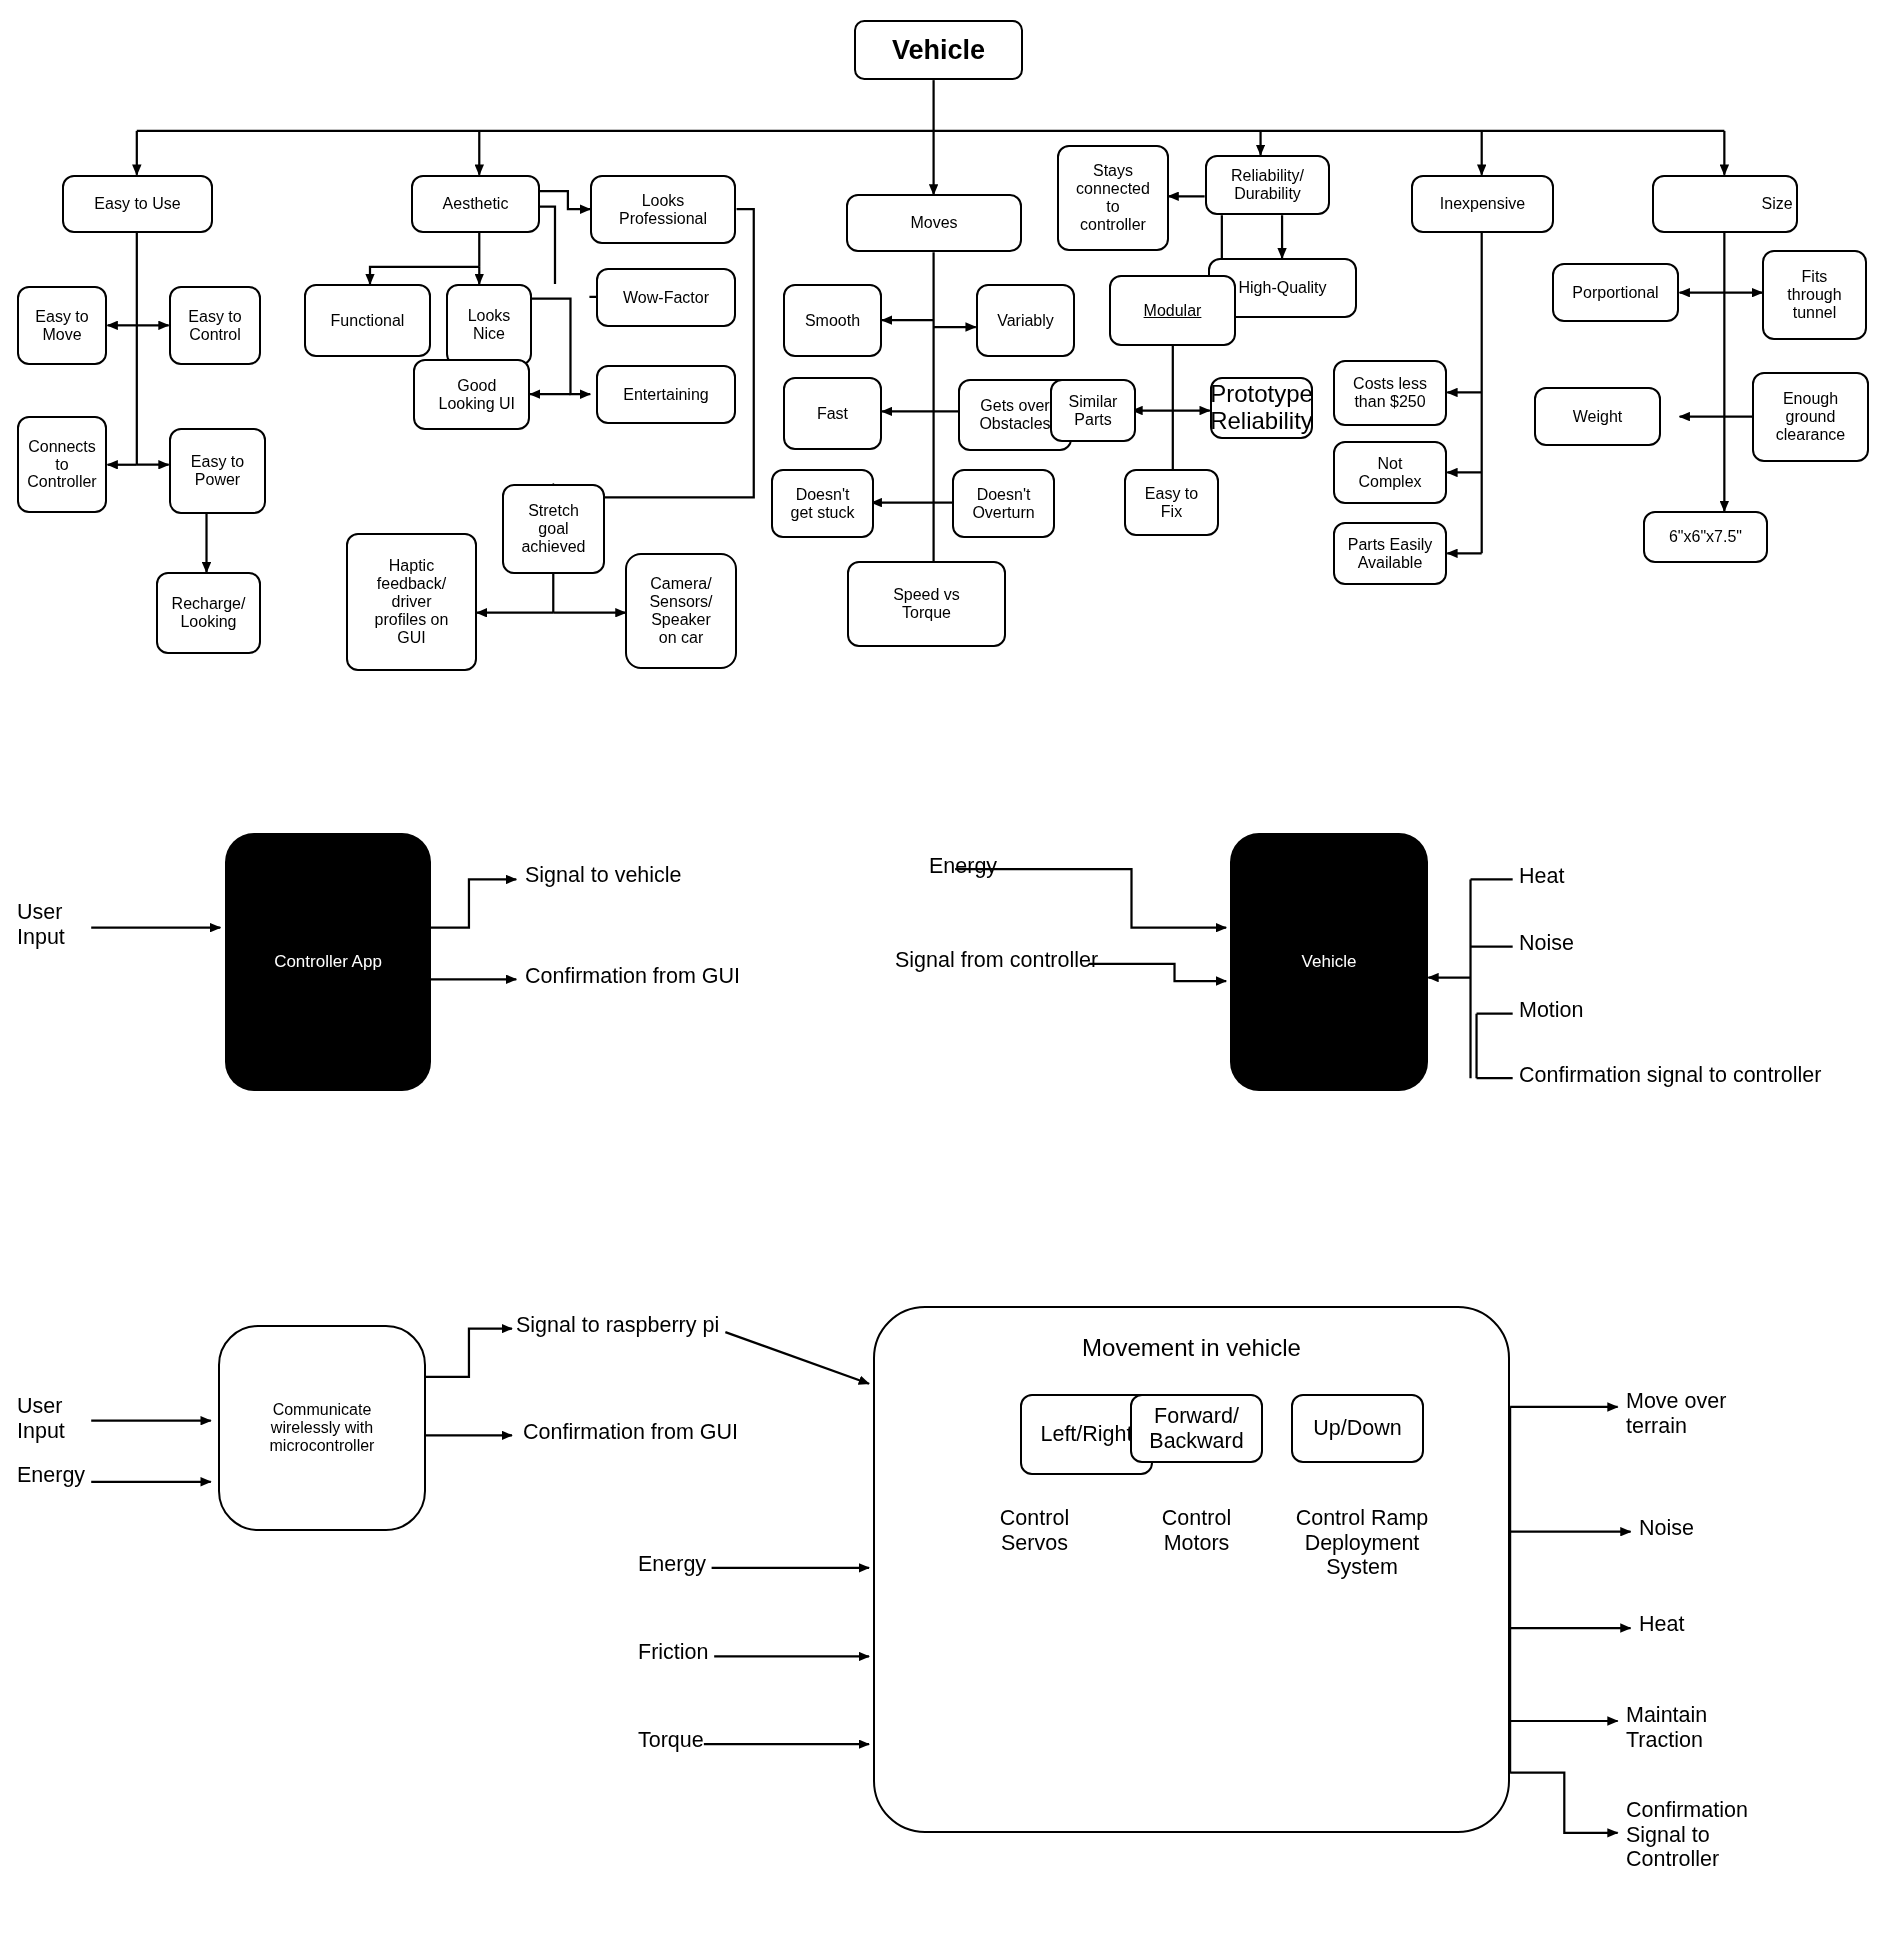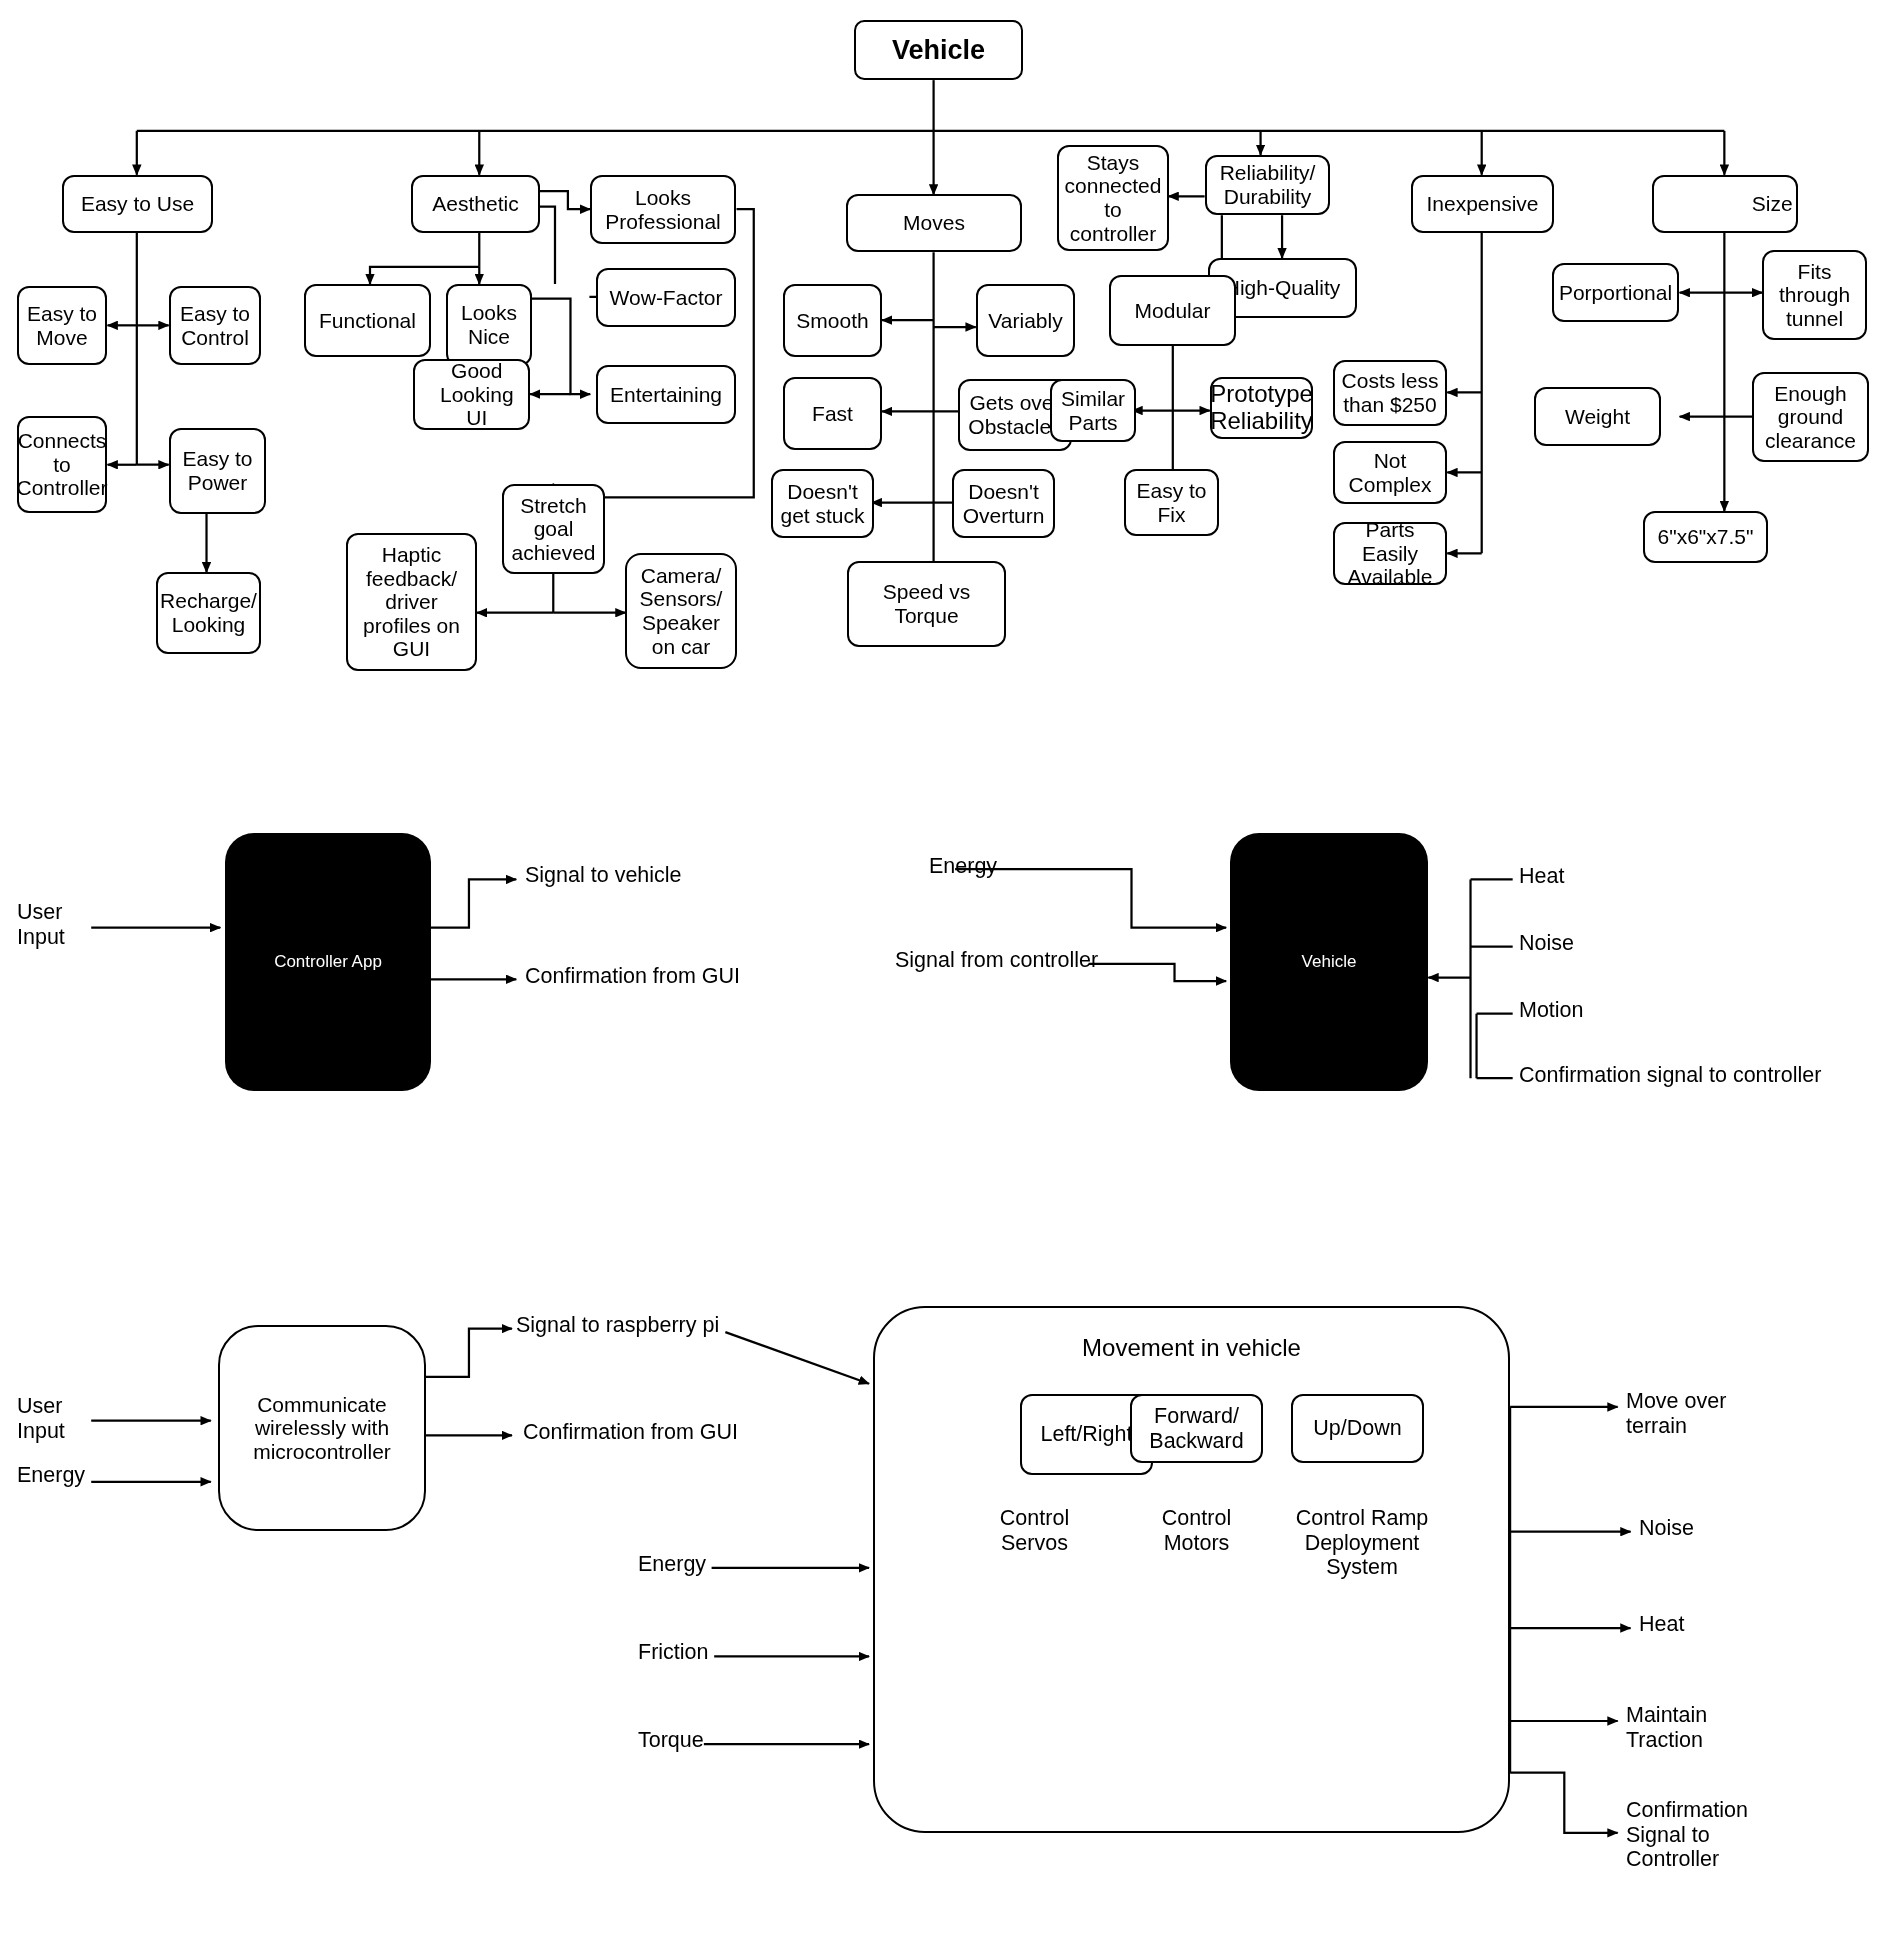--- a/index.html
+++ b/index.html
@@ -2,21 +2,21 @@
 <html style="font-size:13.8px"><head>
 <meta charset="utf-8">
 <title>Vehicle Functional Decomposition</title>
 <style>
   html,body{margin:0;padding:0;background:#ffffff;}
   body{font-family:"Liberation Sans", sans-serif;color:#000;}
   #page{position:relative;width:1893px;height:1956px;overflow:hidden;background:#fff;}
   svg.wires{position:absolute;left:0;top:0;width:1893px;height:1956px;pointer-events:none;}
   .node{position:absolute;box-sizing:border-box;border:2.2px solid #000;border-radius:12px;
         background:#fff;display:flex;align-items:center;justify-content:center;text-align:center;
-        font-size:21px;line-height:1.12;padding:1.7px 3.4px;}
+        font-size:16px;line-height:1.12;padding:1.7px 3.4px;}
   .node.root{font-weight:bold;font-size:27px;border-radius:10.3px;}
   .blackbox{position:absolute;box-sizing:border-box;background:#000;border-radius:29px;
             display:flex;align-items:center;justify-content:center;color:#fff;font-size:17px;}
   .bigbox{position:absolute;box-sizing:border-box;border:2.2px solid #000;border-radius:52px;background:#fff;}
   .lbl{position:absolute;font-size:21.5px;line-height:1.15;white-space:pre;}
   .lbl.r{text-align:right;}
   .sub{position:absolute;box-sizing:border-box;border:2.2px solid #000;border-radius:12px;background:#fff;
        display:flex;align-items:center;justify-content:center;text-align:center;font-size:21.5px;line-height:1.12;}
   .plain{position:absolute;font-size:21.5px;line-height:1.15;text-align:center;}
   .bbtitle{position:absolute;font-size:24px;text-align:center;}
@@ -256,21 +256,21 @@
 
   <div class="node" style="left:1057px;top:145px;width:112px;height:106px;">
     <span style="white-space:pre-line;">Stays
 connected
 to
 controller</span>
   </div>
   <div class="node" style="left:1208px;top:258px;width:149px;height:60px;">
     <span>High-Quality</span>
   </div>
-  <div class="node" style="left:1109px;top:275px;width:127px;height:71px;">
+  <div class="node" style="left:1109px;top:275px;width:127px;height:71px;text-decoration:underline;">
     <span>Modular</span>
   </div>
   <div class="node" style="left:1050px;top:379px;width:86px;height:63px;">
     <span style="white-space:pre-line;">Similar
 Parts</span>
   </div>
   <div class="node" style="left:1210px;top:377px;width:103px;height:62px;font-size:24px;">
     <span style="white-space:pre-line;">Prototype
 Reliability</span>
   </div>

